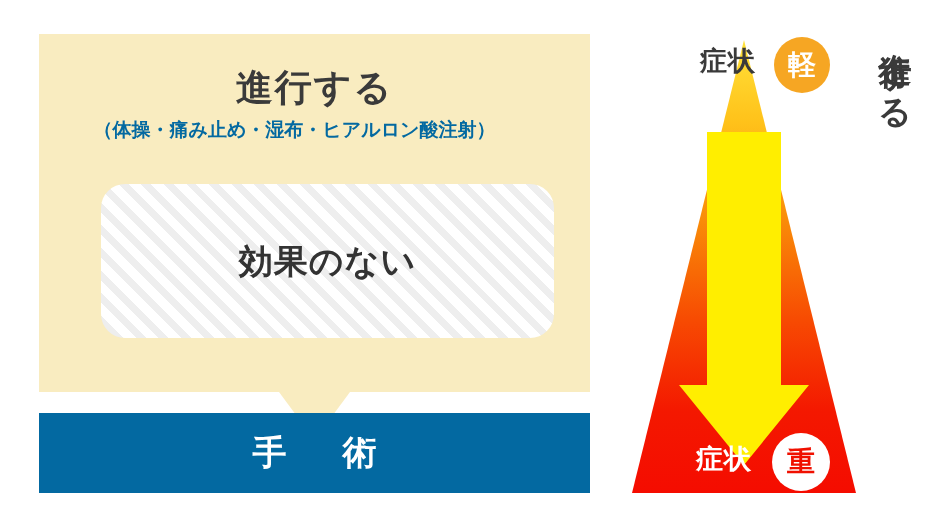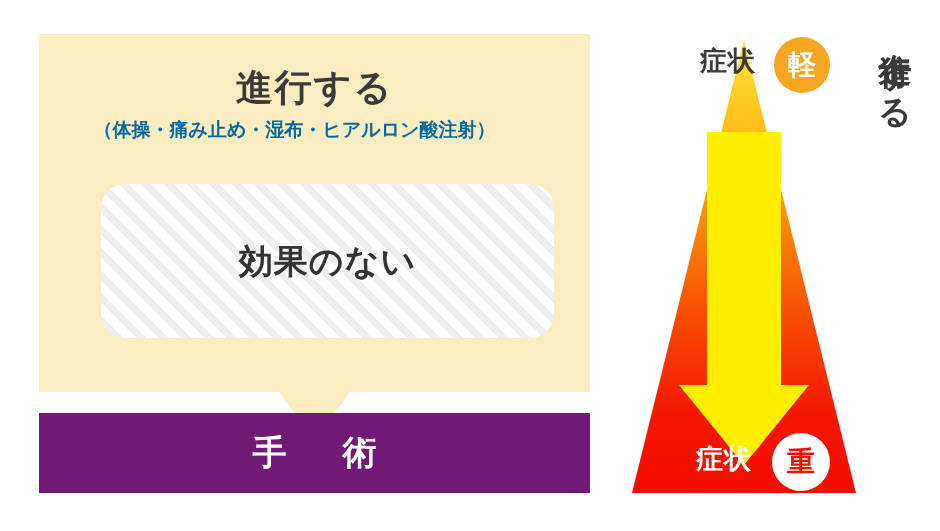--- a/index.html
+++ b/index.html
@@ -110,21 +110,21 @@
   }
   .striped-text span { display: block; }
 
   
   .green-bar {
     position: absolute;
     left: 0;
     top: 379px;
     width: 551px;
     height: 80px;
-    background: #701a75;
+    background: #0369a1;
   }
 
   .green-label {
     position: absolute;
     left: 0;
     top: 0;
     width: 551px;
     height: 80px;
     display: flex;
     align-items: center;

